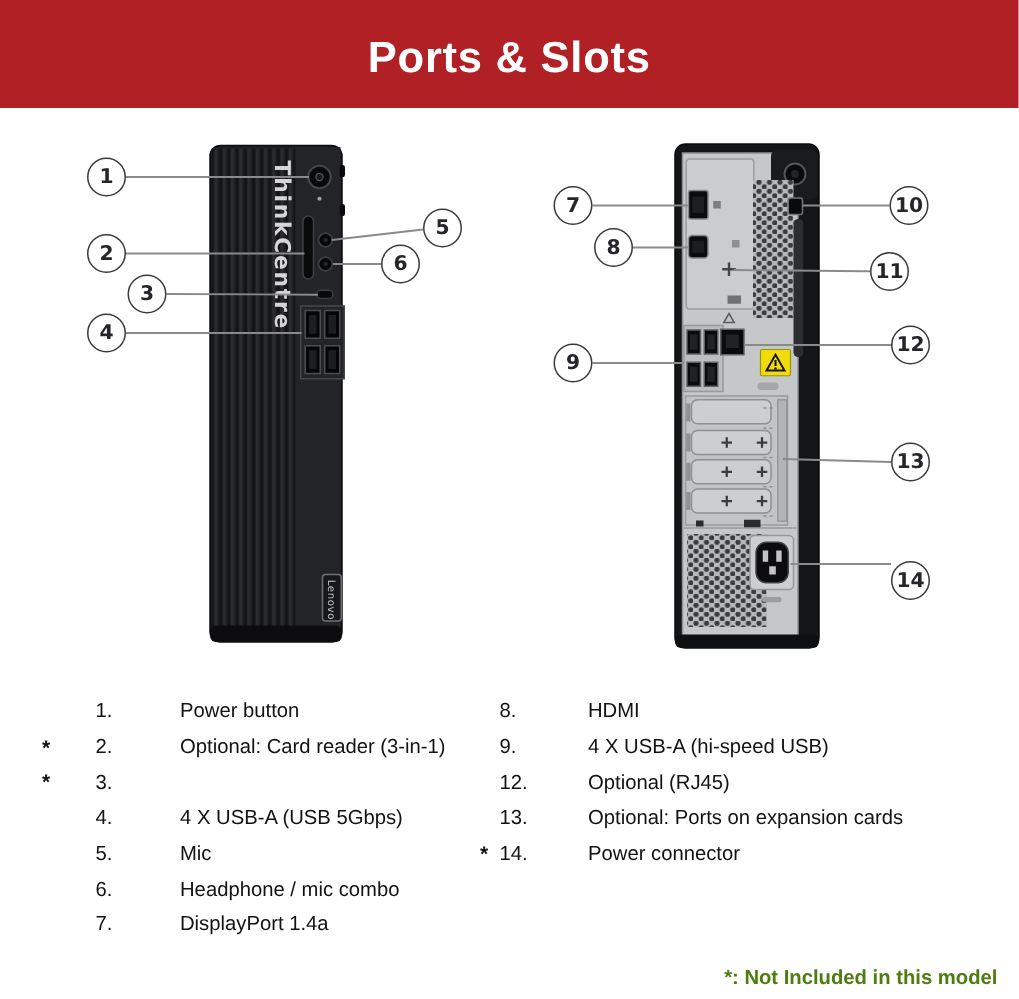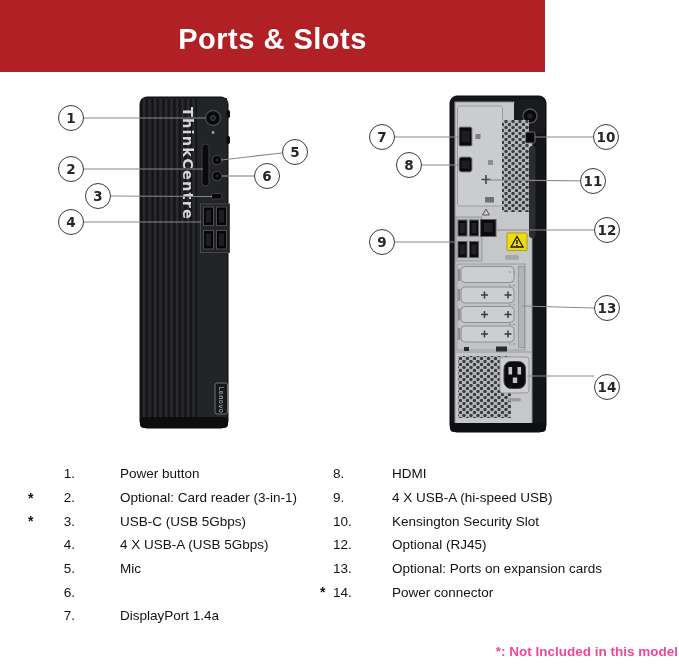--- a/index.html
+++ b/index.html
@@ -1,38 +1,38 @@
 <!DOCTYPE html>
 <html><head>
 <meta charset="utf-8">
 <style>
   html,body{margin:0;padding:0;background:#ffffff;}
   body{width:679px;height:666px;position:relative;overflow:hidden;
        font-family:"Liberation Sans", sans-serif;}
-  .banner{position:absolute;left:0;top:0;width:545px;height:72px;
+  .banner{position:absolute;left:0;top:0;width:679px;height:72px;
           background:#B02025;display:flex;align-items:center;justify-content:center;}
   .banner h1{margin:0;padding-top:6px;color:#ffffff;font-size:29px;font-weight:bold;
              letter-spacing:0.5px;font-family:"Liberation Sans", sans-serif;}
   svg.diagram{position:absolute;left:0;top:0;}
   .callout{position:absolute;width:26px;height:26px;border:1.7px solid #3a3a3a;
            border-radius:50%;background:#ffffff;box-sizing:border-box;
            display:flex;align-items:center;justify-content:center;
            font-size:13.5px;font-weight:bold;color:#26262a;
            font-family:"DejaVu Sans", sans-serif;z-index:3;}
   .legend{position:absolute;top:462px;font-size:13.5px;color:#121212;}
   .legend .row{height:23.7px;display:flex;align-items:center;}
   .legend .star{width:14px;font-weight:bold;font-size:14px;color:#111;}
   .legend .lbl{white-space:nowrap;margin-left:32px;}
   .legend-left{left:28px;}
   .legend-left .num{width:33px;text-align:right;margin-right:13px;}
   .legend-right{left:320px;}
   .legend-right .star{width:13px;}
   .legend-right .num{width:24px;text-align:left;margin-right:3px;}
-  .footnote{position:absolute;right:1px;top:644px;font-size:13.5px;
-            font-weight:bold;color:#ec4899;}
+  .footnote{position:absolute;right:14px;top:644px;font-size:13.5px;
+            font-weight:bold;color:#4d7c0f;}
 </style>
 </head>
 <body>
 
 <div class="banner">
   <h1>Ports &amp; Slots</h1>
 </div>
 
 <svg class="diagram" width="679" height="666" viewBox="0 0 679 666">
   <defs>
@@ -243,58 +243,53 @@
       <span class="lbl">Power button</span>
     </div>
   <div class="row">
       <span class="star">*</span>
       <span class="num">2.</span>
       <span class="lbl">Optional: Card reader (3-in-1)</span>
     </div>
   <div class="row">
       <span class="star">*</span>
       <span class="num">3.</span>
-      <span class="lbl">USB-C (USB 5Gbps)</span>
     </div>
   <div class="row">
       <span class="star"></span>
       <span class="num">4.</span>
       <span class="lbl">4 X USB-A (USB 5Gbps)</span>
     </div>
   <div class="row">
       <span class="star"></span>
       <span class="num">5.</span>
       <span class="lbl">Mic</span>
     </div>
   <div class="row">
       <span class="star"></span>
       <span class="num">6.</span>
+      <span class="lbl">Headphone / mic combo</span>
     </div>
   <div class="row">
       <span class="star"></span>
       <span class="num">7.</span>
       <span class="lbl">DisplayPort 1.4a</span>
     </div>
 </div>
 
 <div class="legend legend-right">
   <div class="row">
       <span class="star"></span>
       <span class="num">8.</span>
       <span class="lbl">HDMI</span>
     </div>
   <div class="row">
       <span class="star"></span>
       <span class="num">9.</span>
       <span class="lbl">4 X USB-A (hi-speed USB)</span>
-    </div>
-  <div class="row">
-      <span class="star"></span>
-      <span class="num">10.</span>
-      <span class="lbl">Kensington Security Slot</span>
     </div>
   <div class="row">
       <span class="star"></span>
       <span class="num">12.</span>
       <span class="lbl">Optional (RJ45)</span>
     </div>
   <div class="row">
       <span class="star"></span>
       <span class="num">13.</span>
       <span class="lbl">Optional: Ports on expansion cards</span>

